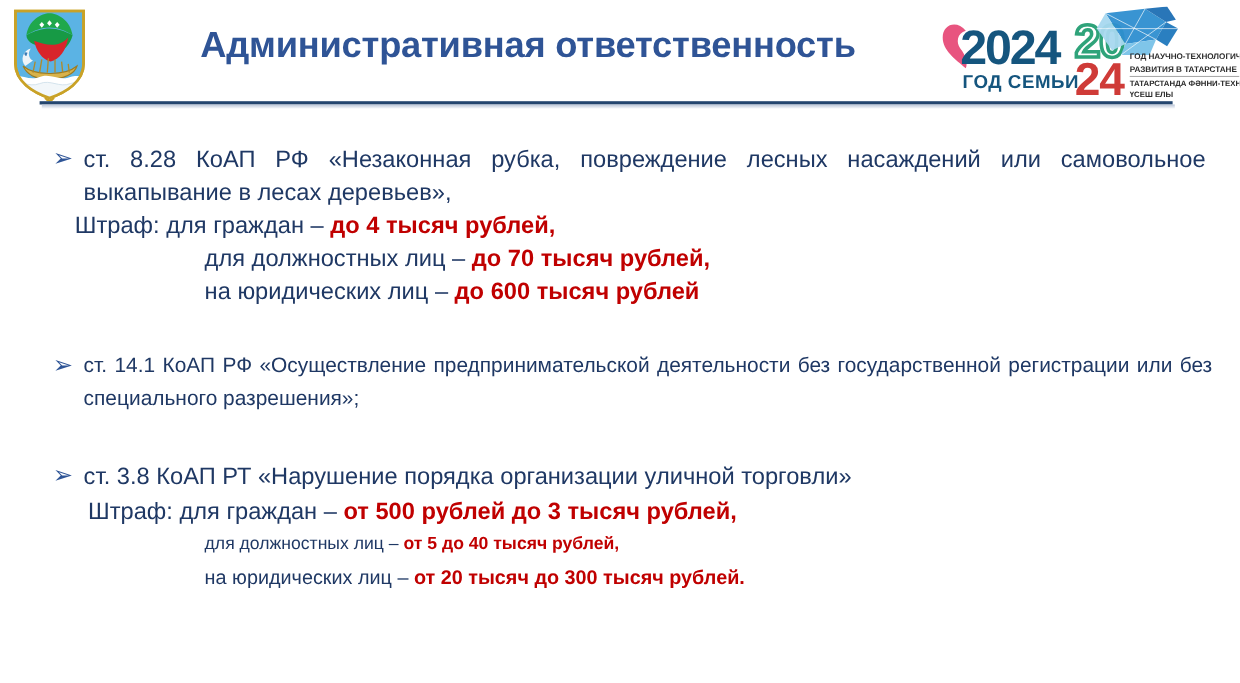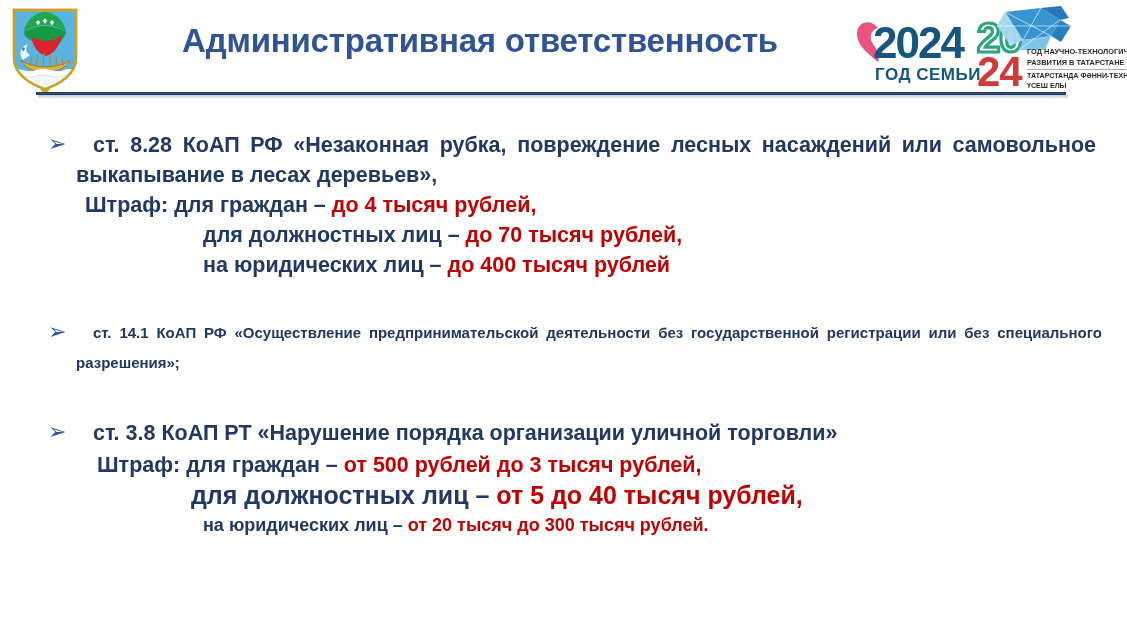--- a/index.html
+++ b/index.html
@@ -87,22 +87,21 @@
   .marker {
     position: absolute;
     left: 48px;
     color: #2f5597;
     font-size: 22px;
     font-weight: normal;
     line-height: 1;
   }
   .lvl-text {
     color: #1f3864;
-    font-weight: bold;
-    margin-left: 17px;
+    font-weight: normal;
   }
   .red {
     color: #c00000;
     font-weight: bold;
   }
 
   
   #block1 { position: absolute; left: 0; top: 22px; width: 1127px; }
   #b1-l1 {
     position: absolute; left: 76px; top: 0; width: 1020px;
@@ -112,34 +111,34 @@
   #b1-marker { position: absolute; left: 48px; top: 3px; }
   #b1-l3 { position: absolute; left: 68px; top: 60px; font-size: 21.5px; line-height: 30px; white-space: nowrap; }
   #b1-l4 { position: absolute; left: 186px; top: 90px; font-size: 21.5px; line-height: 30px; white-space: nowrap; }
   #b1-l5 { position: absolute; left: 186px; top: 120px; font-size: 21.5px; line-height: 30px; white-space: nowrap; }
 
   
   #block2 { position: absolute; left: 0; top: 210px; width: 1127px; }
   #b2-marker { position: absolute; left: 48px; top: 3px; }
   #b2-l1 {
     position: absolute; left: 76px; top: 0; width: 1026px;
-    font-size: 15px; line-height: 30px;
+    font-size: 19px; line-height: 30px;
     text-align: justify; text-justify: inter-word;
   }
 
   
   #block3 { position: absolute; left: 0; top: 310px; width: 1127px; }
   #b3-marker { position: absolute; left: 48px; top: 3px; }
   #b3-l1 {
     position: absolute; left: 76px; top: 0; width: 1022px;
     font-size: 21.5px; line-height: 30px;
     text-align: justify; text-justify: inter-word;
   }
   #b3-l2 { position: absolute; left: 80px; top: 32px; font-size: 21.5px; line-height: 30px; white-space: nowrap; }
-  #b3-l3 { position: absolute; left: 174px; top: 62px; font-size: 25px; line-height: 30px; white-space: nowrap; }
+  #b3-l3 { position: absolute; left: 186px; top: 62px; font-size: 16px; line-height: 30px; white-space: nowrap; }
   #b3-l4 { position: absolute; left: 186px; top: 92px; font-size: 18px; line-height: 30px; white-space: nowrap; }
 
   
   .logo-year-txt {
     font-family: "Liberation Sans", sans-serif;
     font-weight: bold;
   }
 </style>
 </head>
 <body>
@@ -254,21 +253,21 @@
 
       <div id="b1-l3">
         <span class="lvl-text">Штраф: для граждан – </span><span class="red">до 4 тысяч рублей,</span>
       </div>
 
       <div id="b1-l4">
         <span class="lvl-text">для должностных лиц – </span><span class="red">до 70 тысяч рублей,</span>
       </div>
 
       <div id="b1-l5">
-        <span class="lvl-text">на юридических лиц – </span><span class="red">до 400 тысяч рублей</span>
+        <span class="lvl-text">на юридических лиц – </span><span class="red">до 600 тысяч рублей</span>
       </div>
     </div>
 
     <div id="block2" class="para-block">
       <span id="b2-marker" class="marker">➢</span>
       <div id="b2-l1">
         <span class="lvl-text">ст. 14.1 КоАП РФ «Осуществление предпринимательской деятельности без государственной регистрации или без специального разрешения»;</span>
       </div>
     </div>
 

